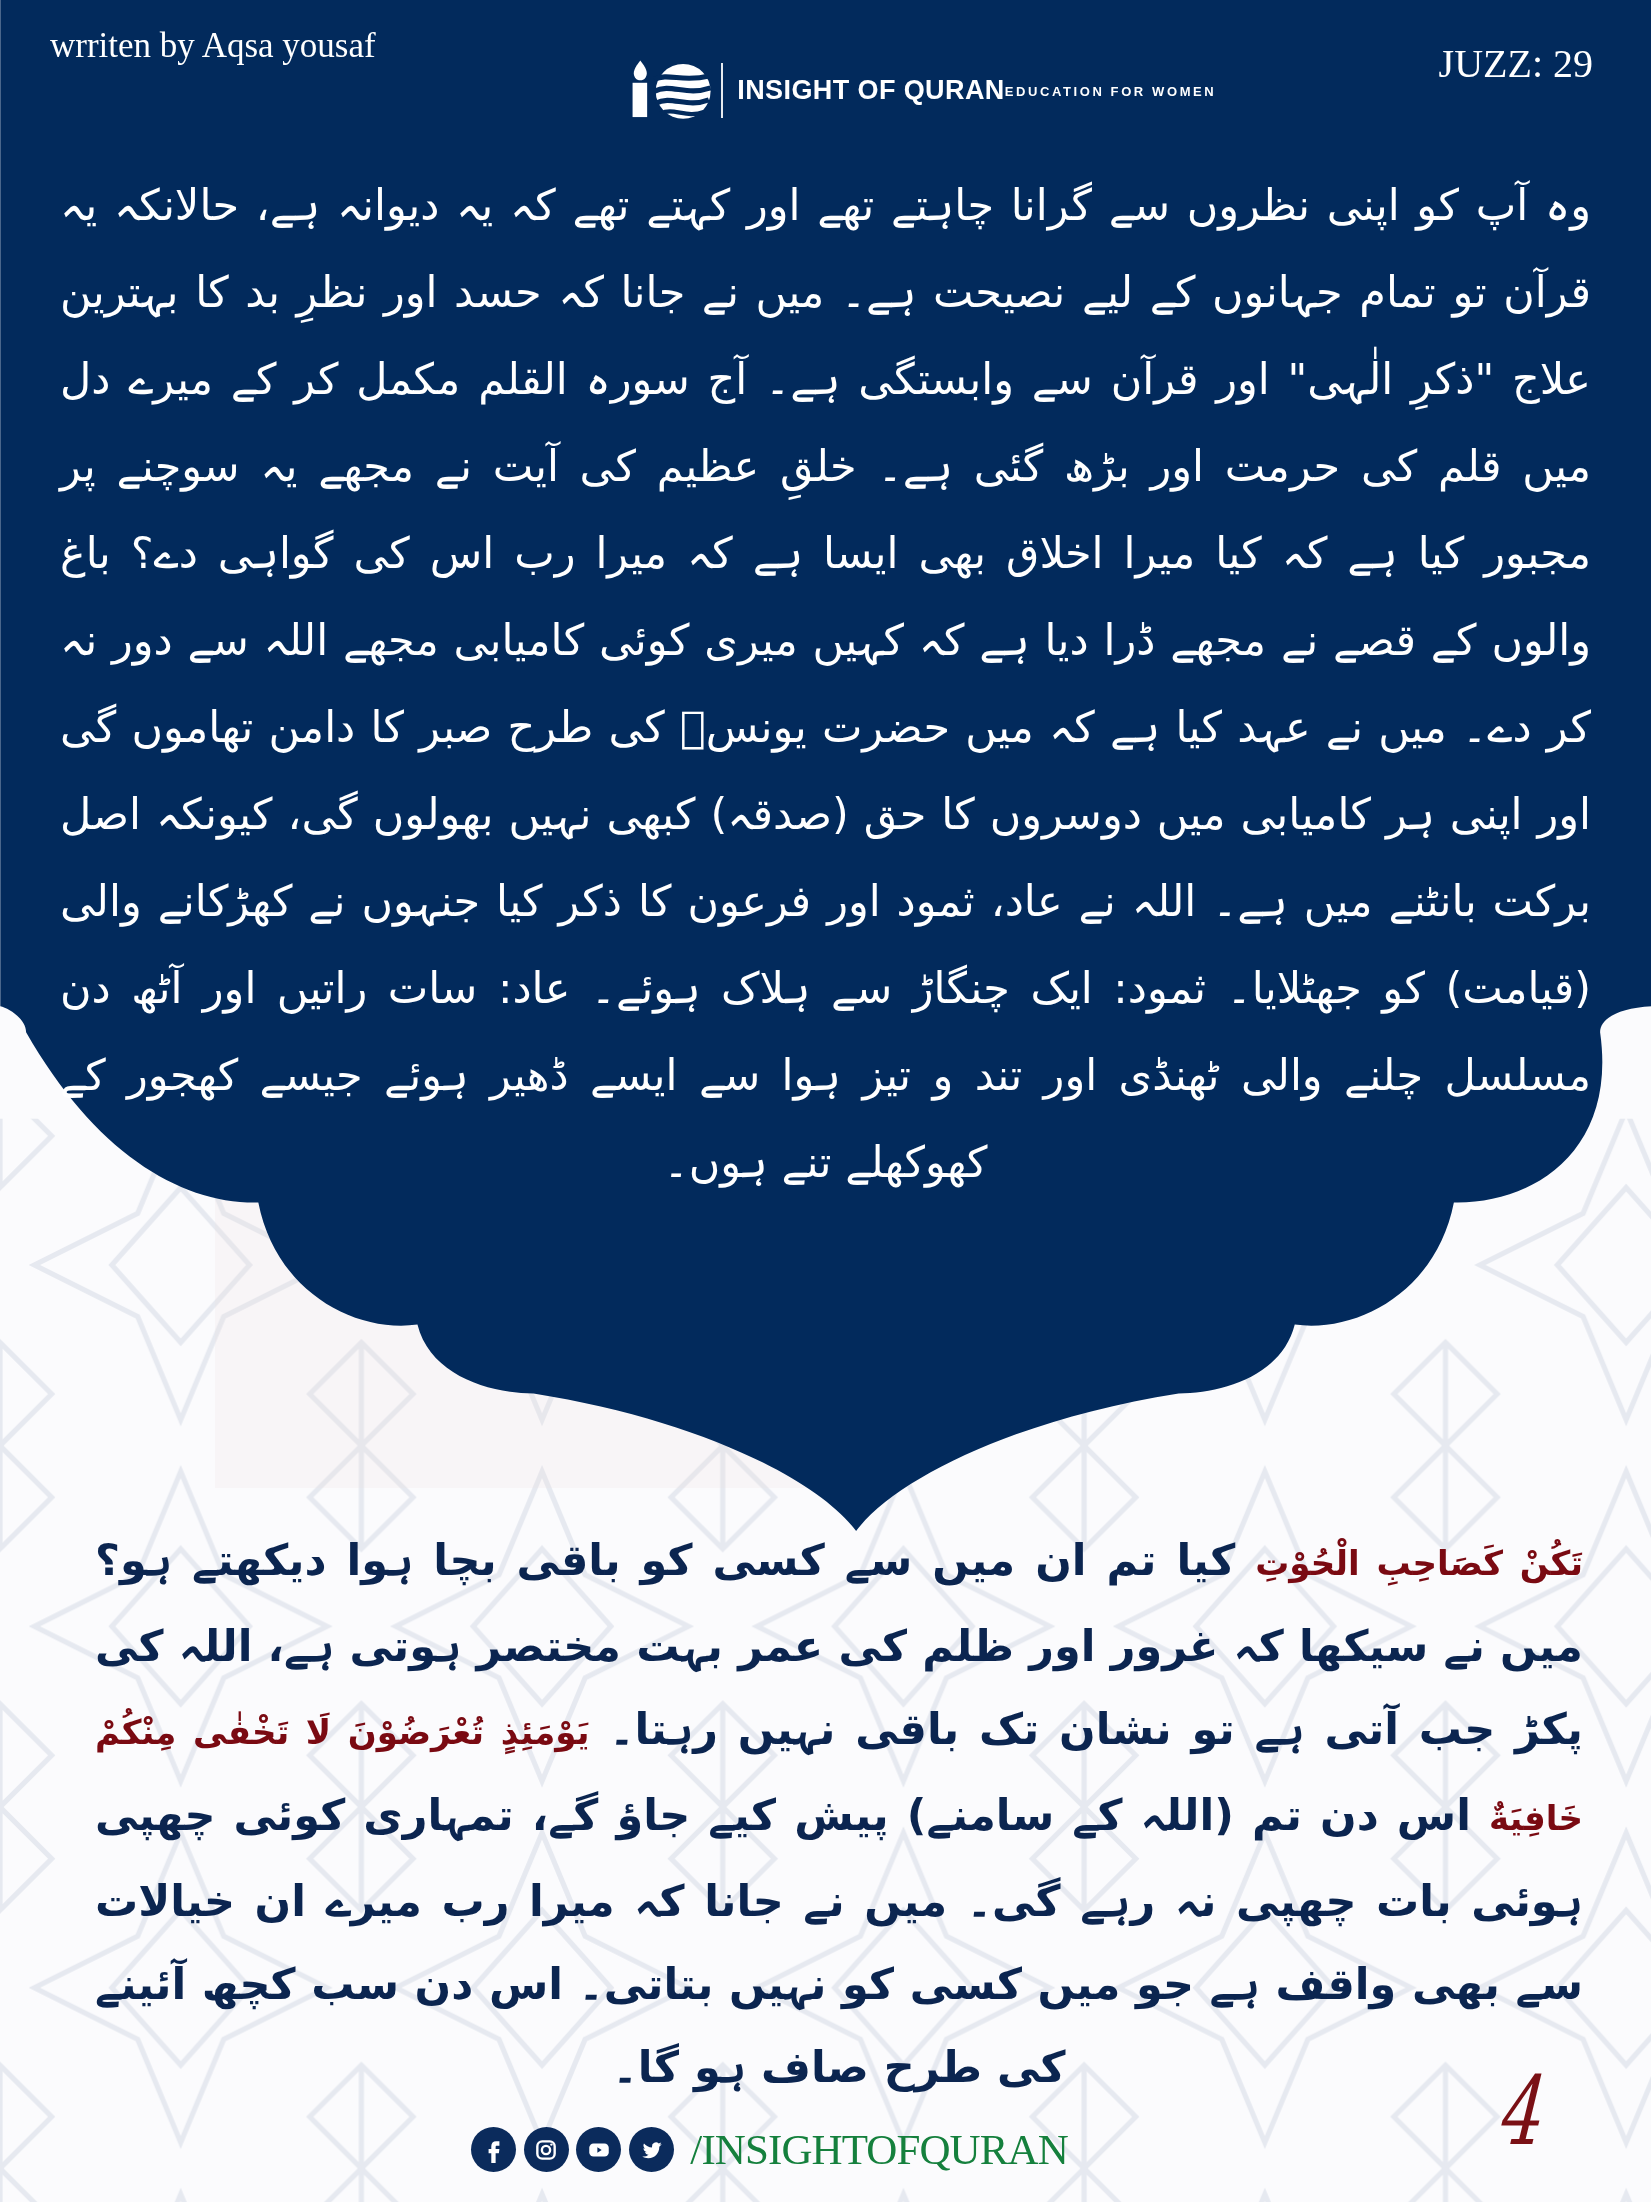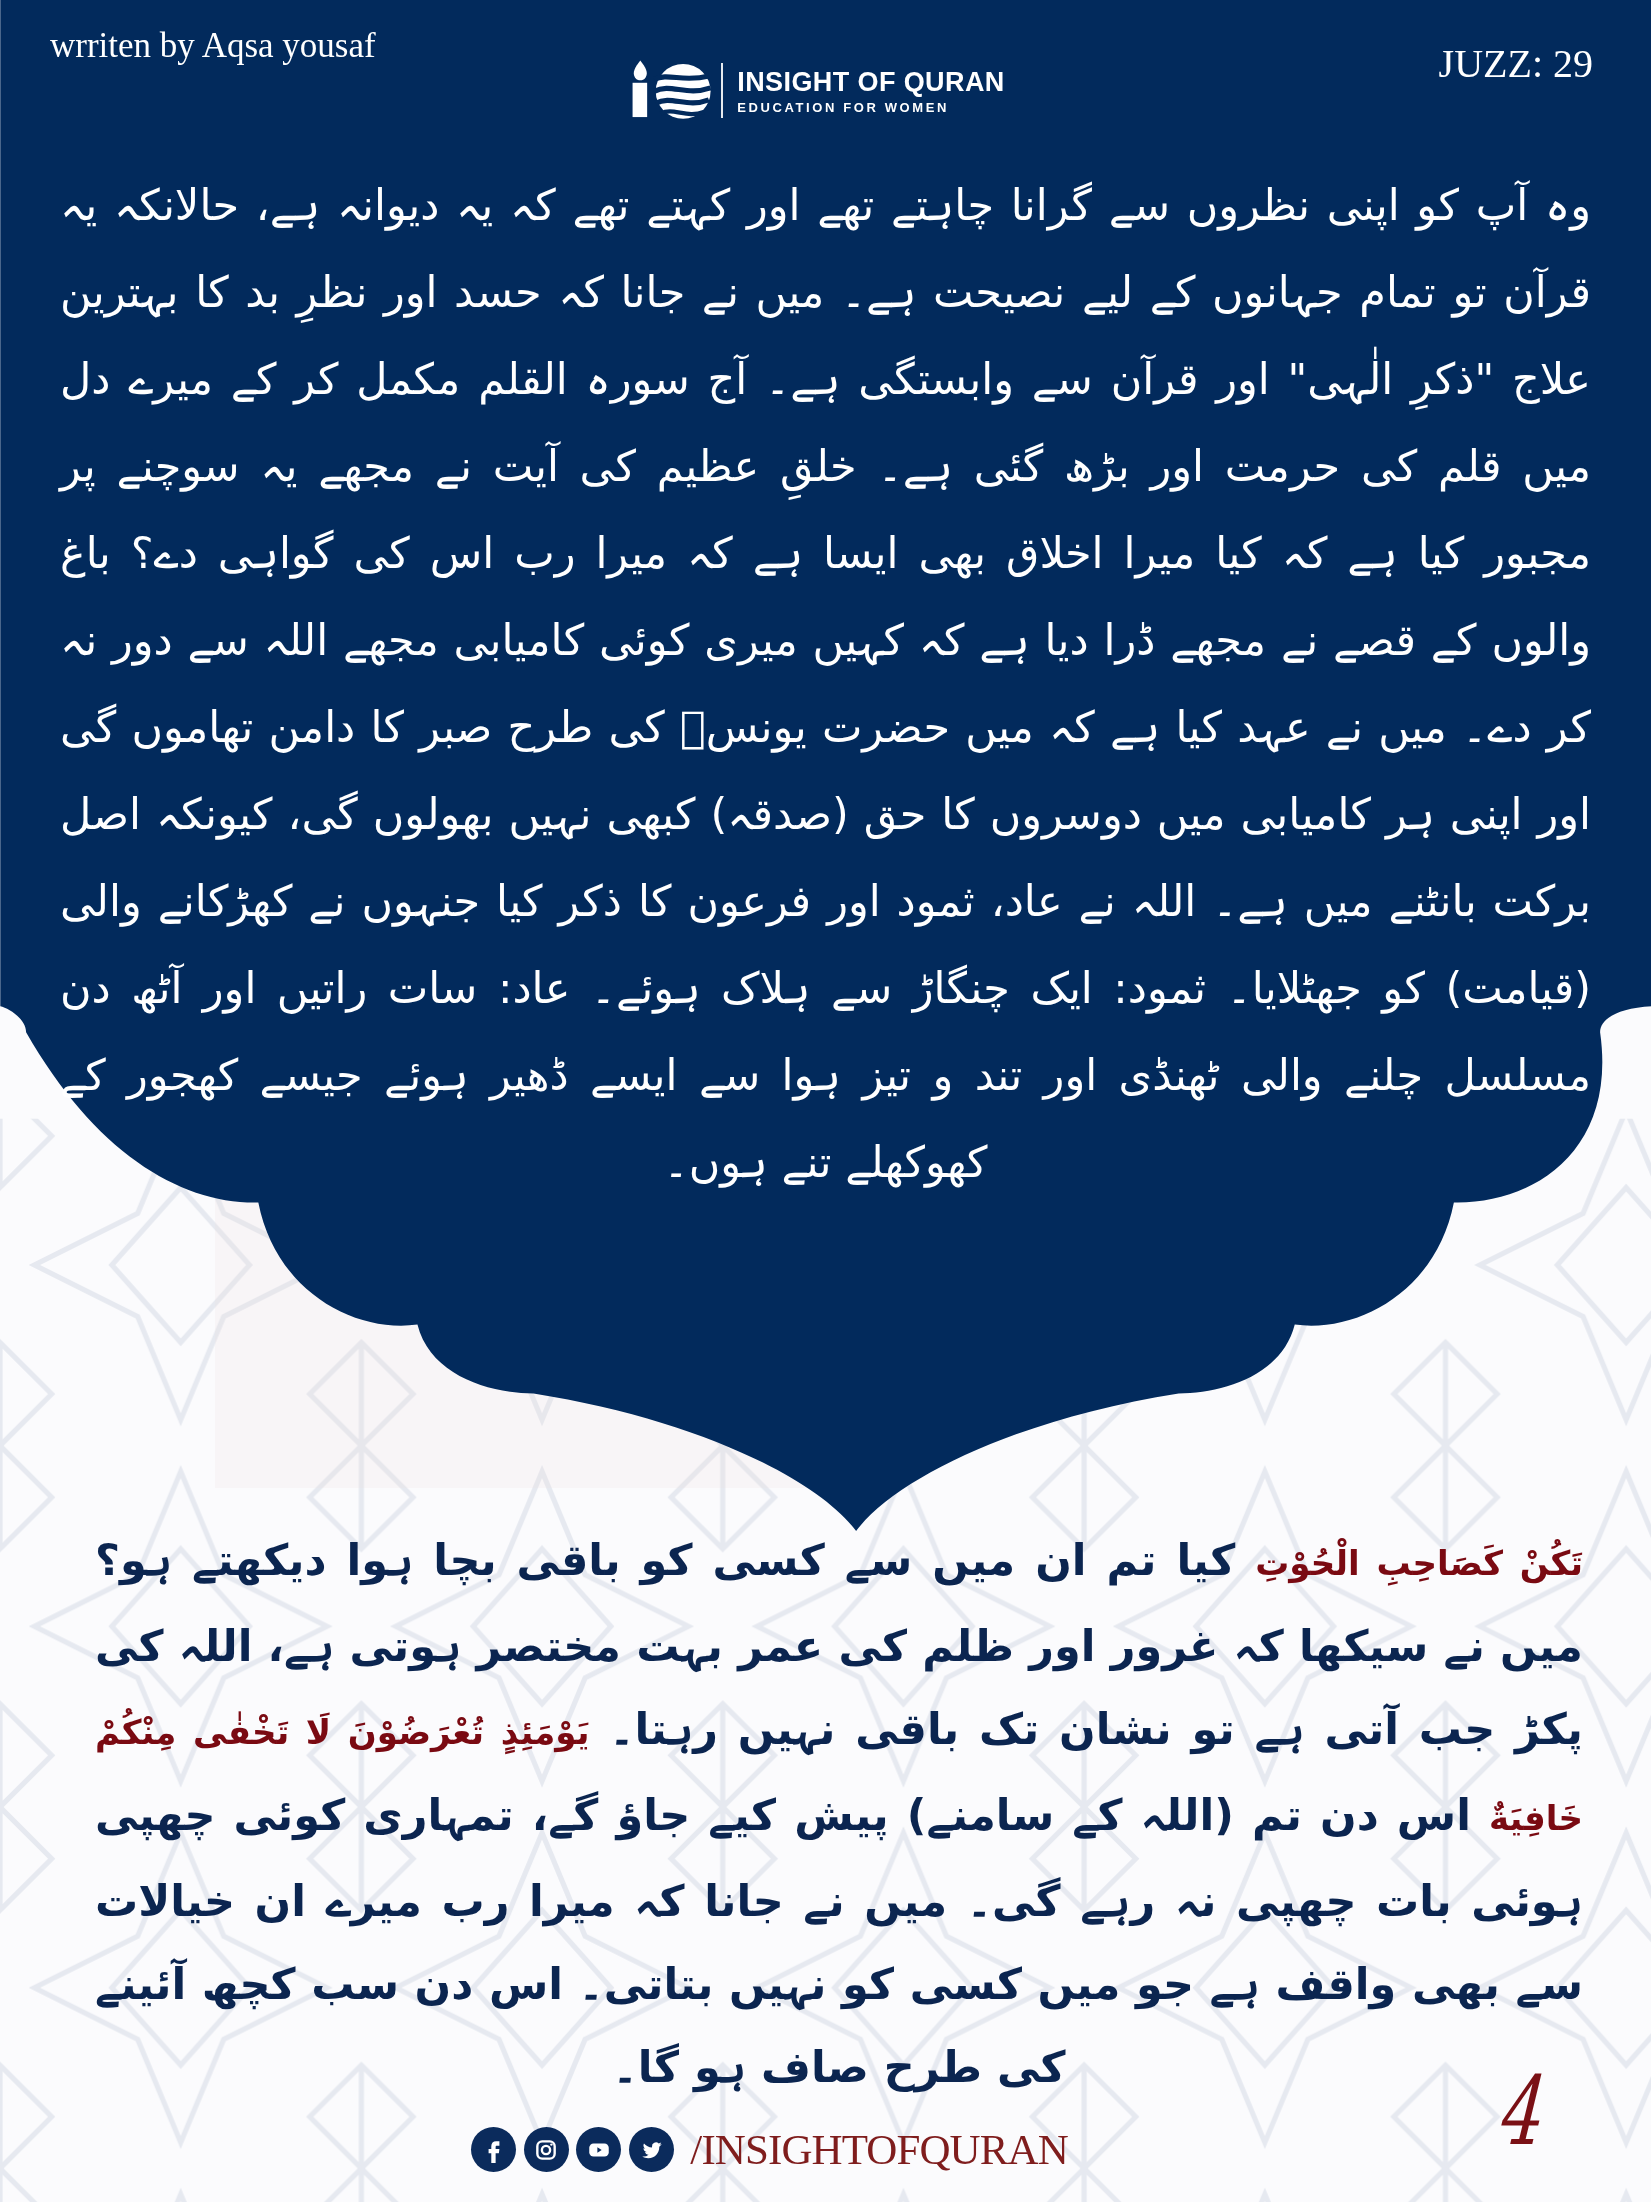--- a/index.html
+++ b/index.html
@@ -32,21 +32,21 @@
     position: absolute; right: 59px; top: 40px; z-index: 3;
     color: #ffffff; font-family: "Liberation Serif", serif;
     font-size: 40px;
   }
   .logo {
     position: absolute; left: 630px; top: 57px; z-index: 3;
     display: flex; align-items: center;
   }
   .logo-mark { width: 84px; height: 67px; }
   .logo-sep { width: 2.6px; height: 55px; background: #ffffff; margin: 0 13.8px 0 6.9px; opacity: 0.9; }
-  .logo-text { display: flex; flex-direction: column; color: #ffffff; font-family: "Liberation Sans", sans-serif; }
+  .logo-text { display: flex; flex-direction: row; align-items: center; color: #ffffff; font-family: "Liberation Sans", sans-serif; }
   .logo-title { font-size: 27px; font-weight: bold; letter-spacing: 0.4px; line-height: 31px; }
   .logo-sub { font-size: 13px; font-weight: bold; letter-spacing: 2.6px; margin-top: 2px; }
 
   .urdu {
     font-family: "DejaVu Sans", sans-serif;
     direction: rtl;
     text-align: justify;
     text-align-last: center;
   }
   .top-text {
@@ -70,21 +70,21 @@
     position: absolute; left: 471px; top: 2125px; z-index: 3;
     display: flex; align-items: center;
   }
   .social-icon {
     width: 45px; height: 45px; border-radius: 50%;
     background: #0b2b5c; margin-right: 7.7px;
     display: flex; align-items: center; justify-content: center;
   }
   .social-icon svg { width: 26px; height: 26px; }
   .handle {
-    color: #7f1d1d; font-family: "Liberation Serif", serif;
+    color: #15803d; font-family: "Liberation Serif", serif;
     font-size: 43px; margin-left: 8.6px; letter-spacing: -0.9px;
   }
   .page-num {
     position: absolute; left: 1494px; top: 2056px; z-index: 3;
     color: #7a1015; font-family: "DejaVu Serif", serif;
     font-size: 95px; font-style: italic; font-weight: 200;
     transform: skewX(-6deg) scaleX(0.7);
   }
 </style>
 </head>

